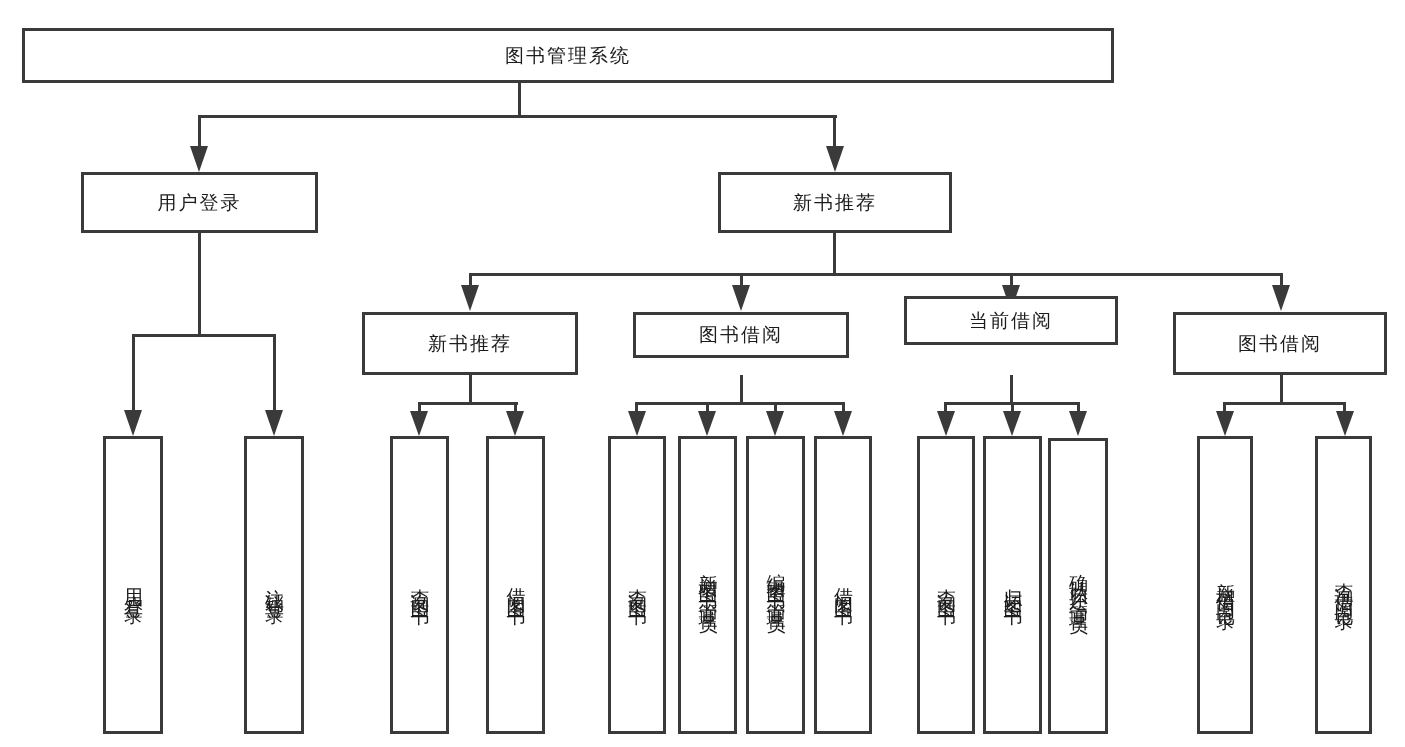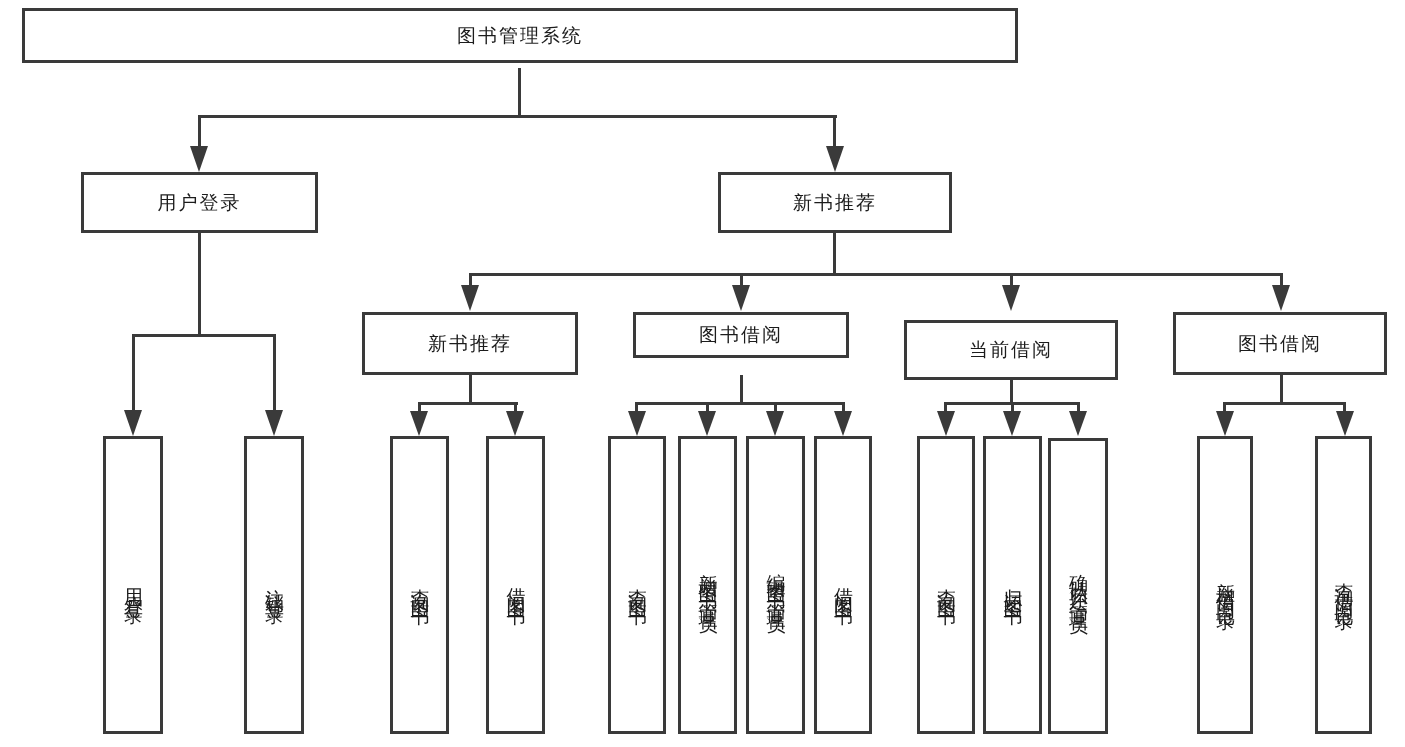--- a/index.html
+++ b/index.html
@@ -116,28 +116,28 @@
   <div class="arrow short" style="left:1003px;top:411px;"></div>
   <div class="arrow short" style="left:1069px;top:411px;"></div>
 
   <div class="vline" style="left:1280px;top:375px;height:30px;"></div>
   <div class="hline" style="left:1223px;top:402px;width:123px;"></div>
   <div class="vline" style="left:1223px;top:402px;height:9px;"></div>
   <div class="vline" style="left:1343px;top:402px;height:9px;"></div>
   <div class="arrow short" style="left:1216px;top:411px;"></div>
   <div class="arrow short" style="left:1336px;top:411px;"></div>
 
-  <div class="hbox" style="left:22px;top:8px;width:996px;height:55px;">图书管理系统</div>
+  <div class="hbox" style="left:22px;top:28px;width:1092px;height:55px;">图书管理系统</div>
 
   <div class="hbox" style="left:81px;top:172px;width:237px;height:61px;">用户登录</div>
   <div class="hbox" style="left:718px;top:172px;width:234px;height:61px;">新书推荐</div>
 
   <div class="hbox" style="left:362px;top:312px;width:216px;height:63px;font-family:Liberation Serif, serif;">新书推荐</div>
   <div class="hbox" style="left:633px;top:312px;width:216px;height:46px;">图书借阅</div>
-  <div class="hbox" style="left:904px;top:320px;width:214px;height:60px;">当前借阅</div>
+  <div class="hbox" style="left:904px;top:296px;width:214px;height:49px;">当前借阅</div>
   <div class="hbox" style="left:1173px;top:312px;width:214px;height:63px;">图书借阅</div>
 
   <div class="vbox" style="left:103px;top:436px;width:60px;height:298px;">
     <span>用户登录</span>
   </div>
   <div class="vbox" style="left:244px;top:436px;width:60px;height:298px;">
     <span>注销登录</span>
   </div>
 
   <div class="vbox" style="left:390px;top:436px;width:59px;height:298px;">

